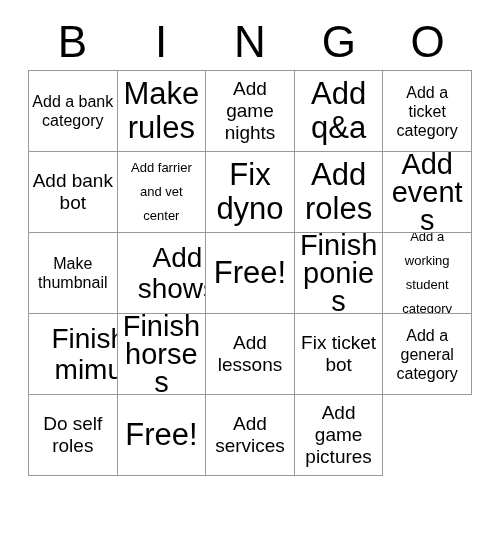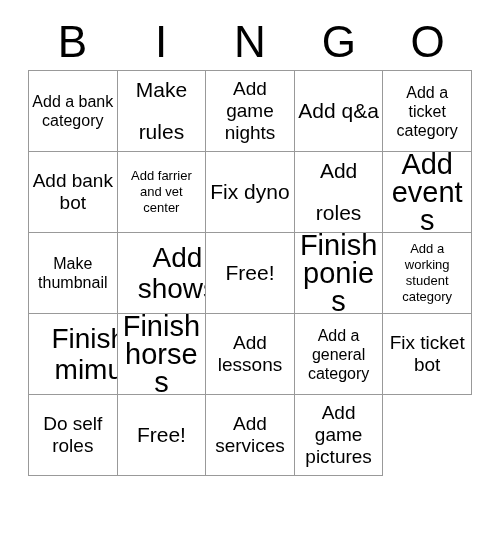--- a/index.html
+++ b/index.html
@@ -66,26 +66,26 @@
   .cell-text {
     display: block;
     width: 100%;
     text-align: center;
     color: #000000;
     font-weight: 400;
     word-wrap: break-word;
     hyphens: none;
   }
   
-  .sz-xxl .cell-text { font-size: 21px; line-height: 42px; }
+  .sz-xxl .cell-text { font-size: 31px; line-height: 34px; }
   .sz-xl  .cell-text { font-size: 28px; line-height: 31px; margin-left: 32px; }
   .sz-lg  .cell-text { font-size: 29px; line-height: 28px; }
   .sz-md  .cell-text { font-size: 19px; line-height: 22px; }
   .sz-sm  .cell-text { font-size: 16px; line-height: 19px; }
-  .sz-xs  .cell-text { font-size: 13px; line-height: 16px; }
+  .sz-xs  .cell-text { font-size: 13px; line-height: 24px; }
 </style>
 </head>
 <body>
 
 <div class="card">
 
   <div class="header-row">
     <div class="header-cell">B</div>
     <div class="header-cell">I</div>
     <div class="header-cell">N</div>
@@ -145,26 +145,26 @@
 
     <div class="cell sz-xl">
         <span class="cell-text">Finish mimu</span>
       </div>
     <div class="cell sz-lg">
         <span class="cell-text">Finish horses</span>
       </div>
     <div class="cell sz-md">
         <span class="cell-text">Add lessons</span>
       </div>
+    <div class="cell sz-md">
+        <span class="cell-text">Fix ticket bot</span>
+      </div>
+
     <div class="cell sz-sm">
         <span class="cell-text">Add a general category</span>
-      </div>
-
-    <div class="cell sz-md">
-        <span class="cell-text">Fix ticket bot</span>
       </div>
     <div class="cell sz-md">
         <span class="cell-text">Do self roles</span>
       </div>
     <div class="cell sz-xxl">
         <span class="cell-text">Free!</span>
       </div>
     <div class="cell sz-md">
         <span class="cell-text">Add services</span>
       </div>

